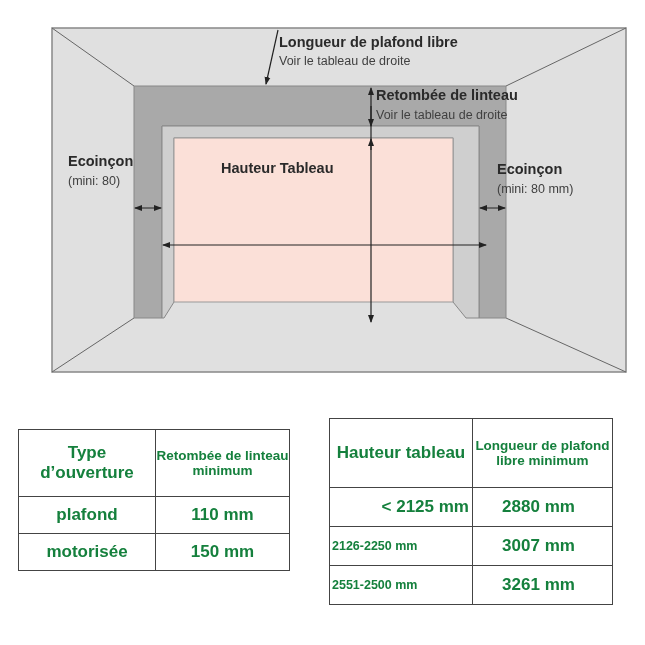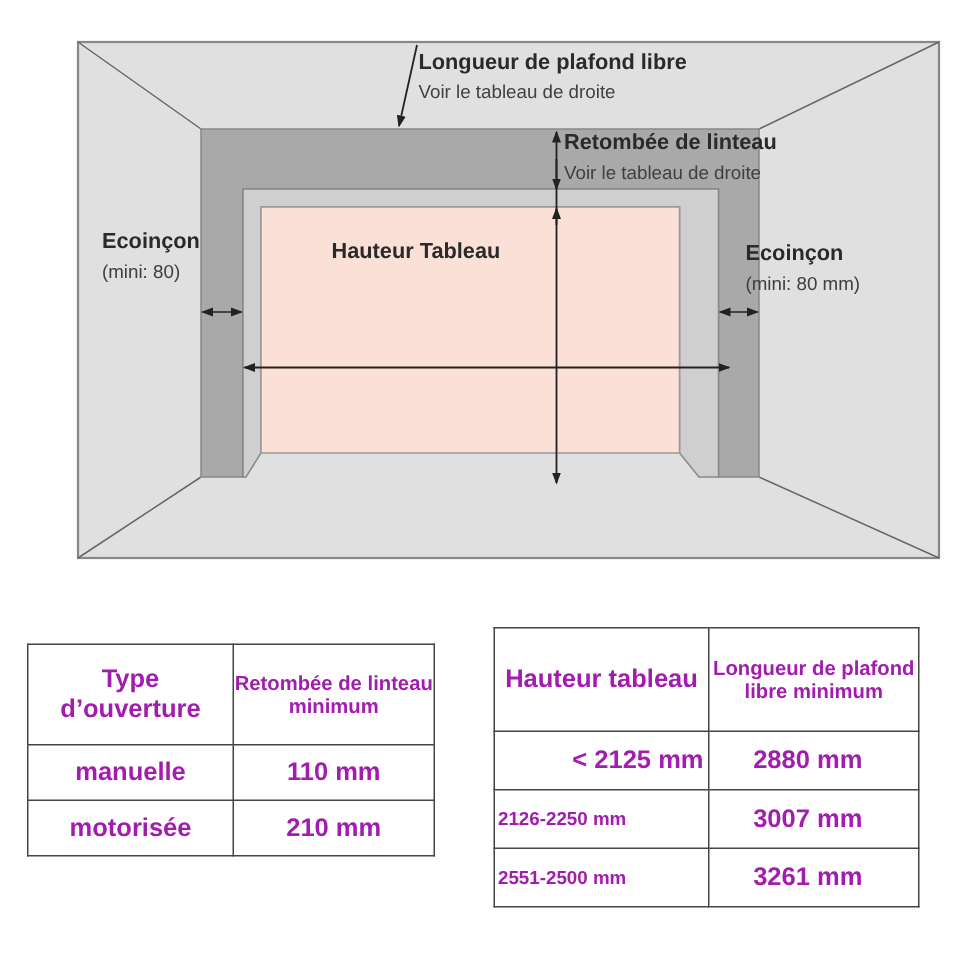--- a/index.html
+++ b/index.html
@@ -3,21 +3,21 @@
 <meta charset="utf-8">
 <style>
   html, body { margin:0; padding:0; background:#ffffff; }
   body { width:645px; height:645px; position:relative; overflow:hidden;
          font-family:"Liberation Sans", sans-serif; color:#1a1a1a; }
   #diagram { position:absolute; left:0; top:0; width:645px; height:400px;margin-left:16px; }
   .lbl { position:absolute; white-space:nowrap; }
   .lbl-b { font-weight:bold; font-size:14.5px; color:#2a2a2a; }
   .lbl-s { font-size:12.5px; color:#404040; }
   table.spec { position:absolute; border-collapse:collapse; }
-  table.spec td { border:1.5px solid #444; text-align:center; font-weight:bold; color:#a21caf; padding:0; }
+  table.spec td { border:1.5px solid #444; text-align:center; font-weight:bold; color:#15803d; padding:0; }
   #t1 { left:18px; top:429px; width:272px; }
   #t1 td.h1 { font-size:17px; height:66px; width:136px; line-height:20px; }
   #t1 td.h2 { font-size:13.5px; line-height:15px; }
   #t1 td.c { font-size:17px; height:36px; }
   #t2 { left:329px; top:418px; width:284px; }
   #t2 td.h1 { font-size:17px; height:68px; width:142px; line-height:20px; }
   #t2 td.h2 { font-size:13.5px; line-height:15px; }
   #t2 td.c1 { font-size:17px; height:38px; text-align:right; padding-right:3px; }
   #t2 td.c1s { font-size:12.5px; height:38px; text-align:left; padding-left:2px; }
   #t2 td.c2 { font-size:17px; text-align:center; padding-right:8px; }
@@ -69,26 +69,26 @@
   <div class="lbl lbl-b" style="left:205px;top:160px;">Hauteur Tableau</div>
 </div>
 
 <table class="spec" id="t1">
   <tbody>
       <tr>
     <td class="h1">Type d’ouverture</td>
     <td class="h2">Retombée de linteau minimum</td>
   </tr>
   <tr>
-    <td class="c">manuelle</td>
+    <td class="c">plafond</td>
     <td class="c">110 mm</td>
   </tr>
   <tr>
     <td class="c">motorisée</td>
-    <td class="c">210 mm</td>
+    <td class="c">150 mm</td>
   </tr>
 </tbody>
   </table>
 
 <table class="spec" id="t2">
   <tbody>
       <tr>
     <td class="h1">Hauteur tableau</td>
     <td class="h2">Longueur de plafond libre minimum</td>
   </tr>

